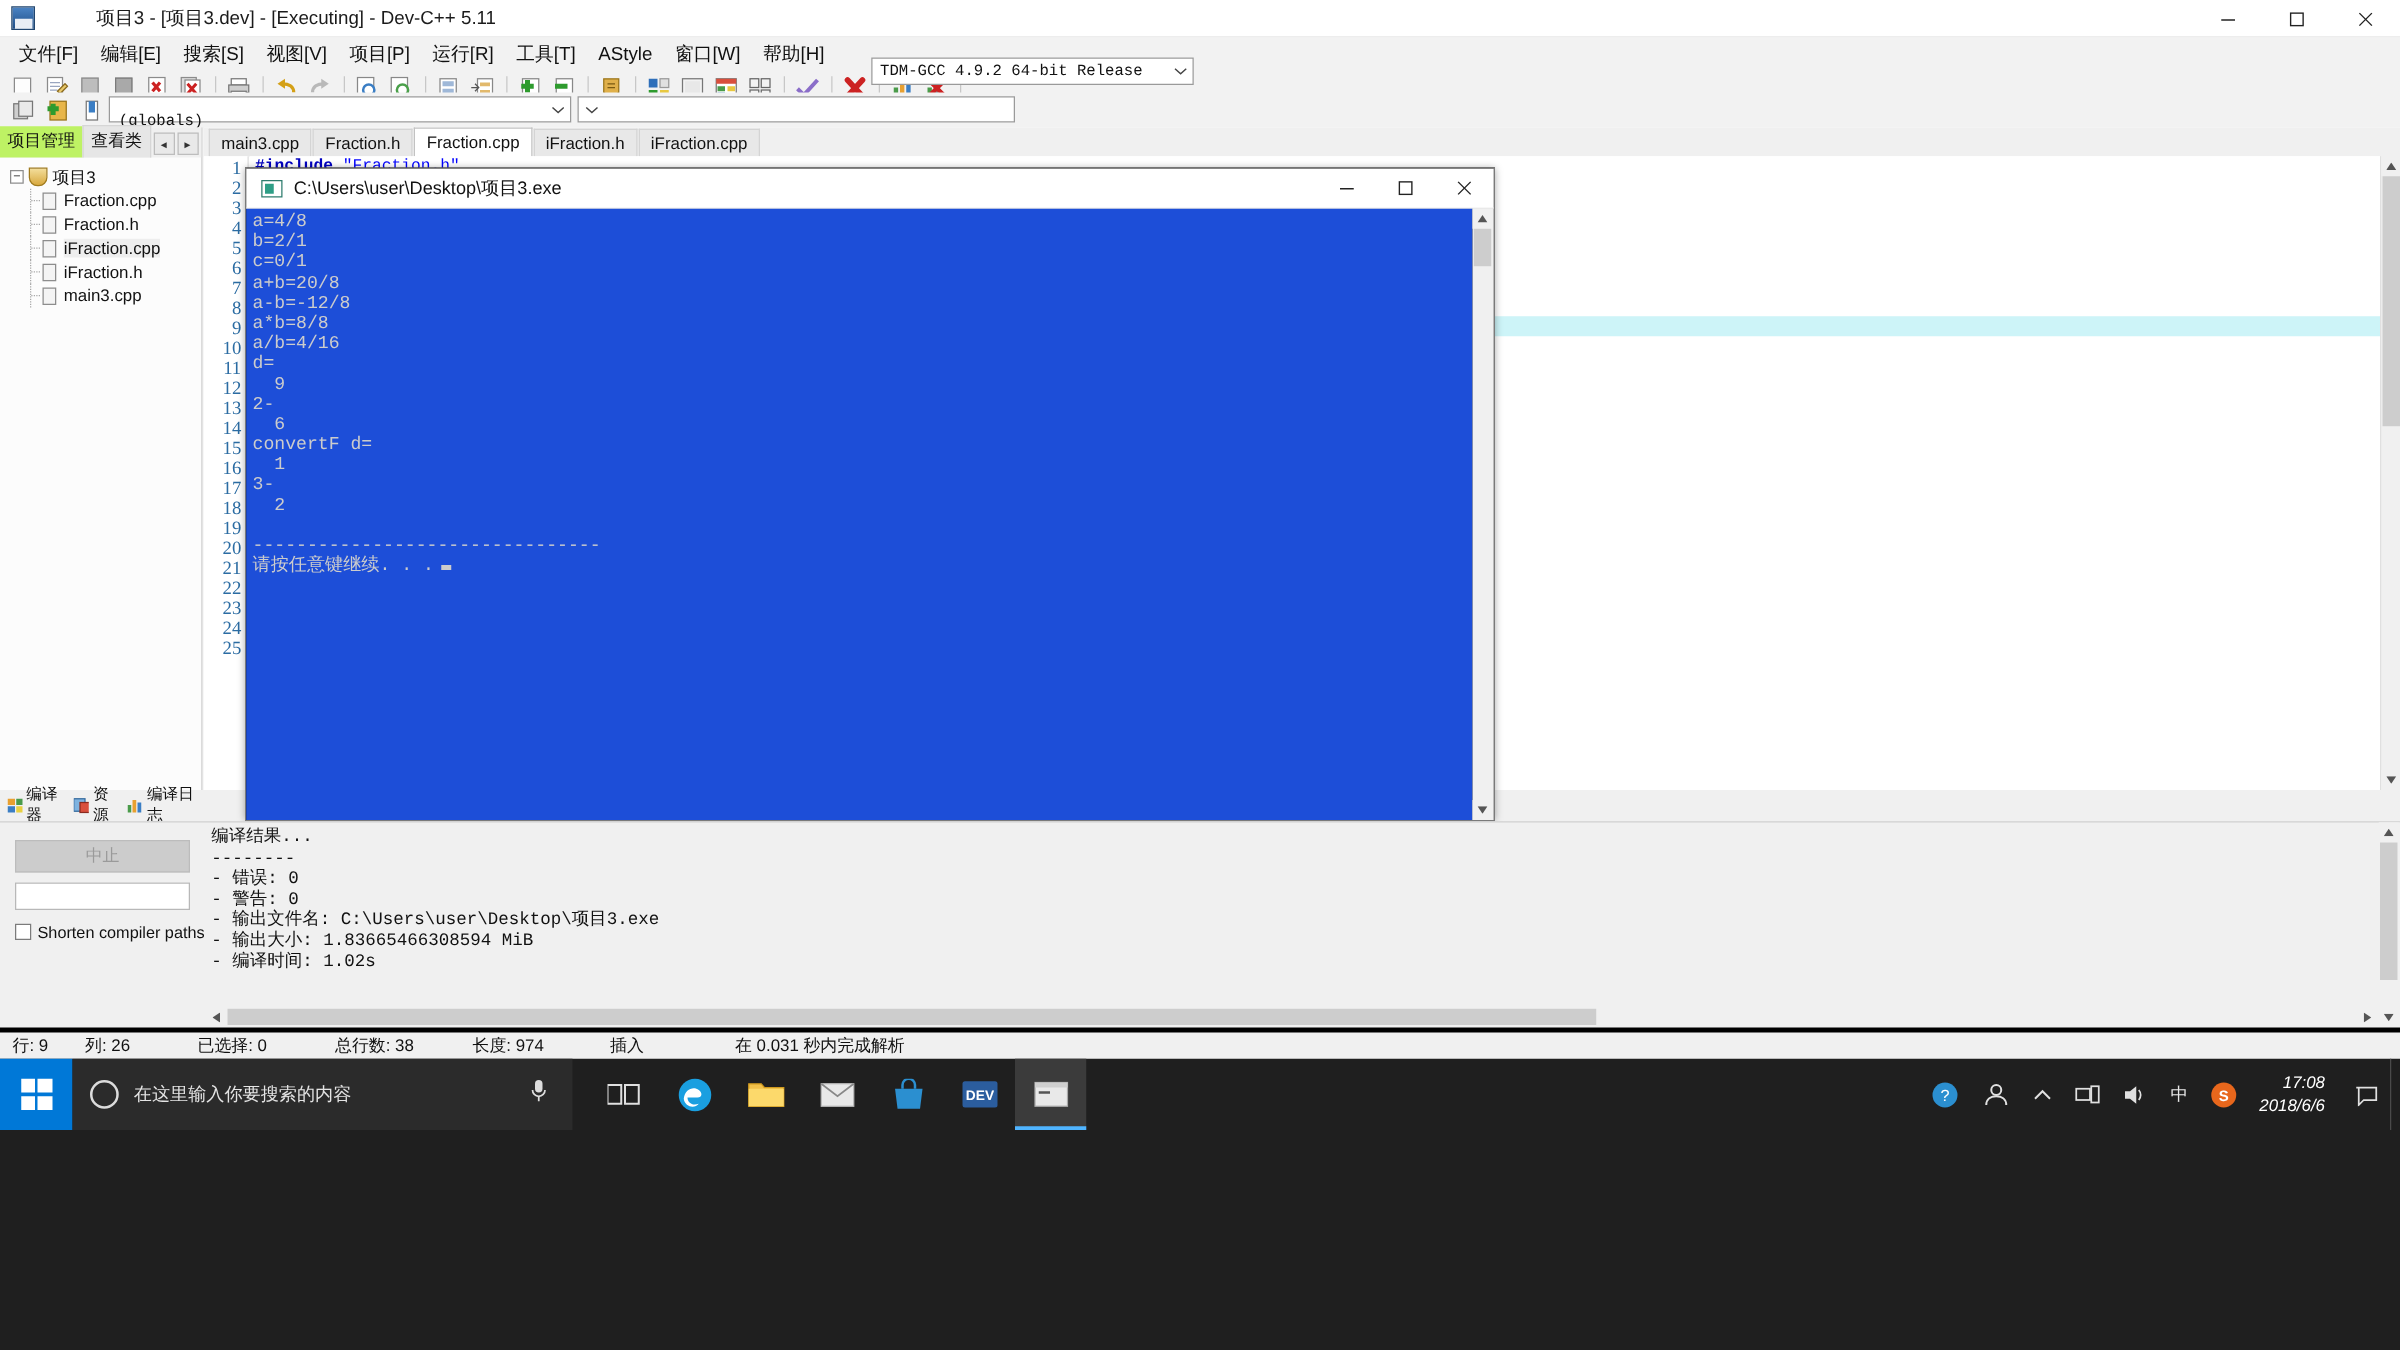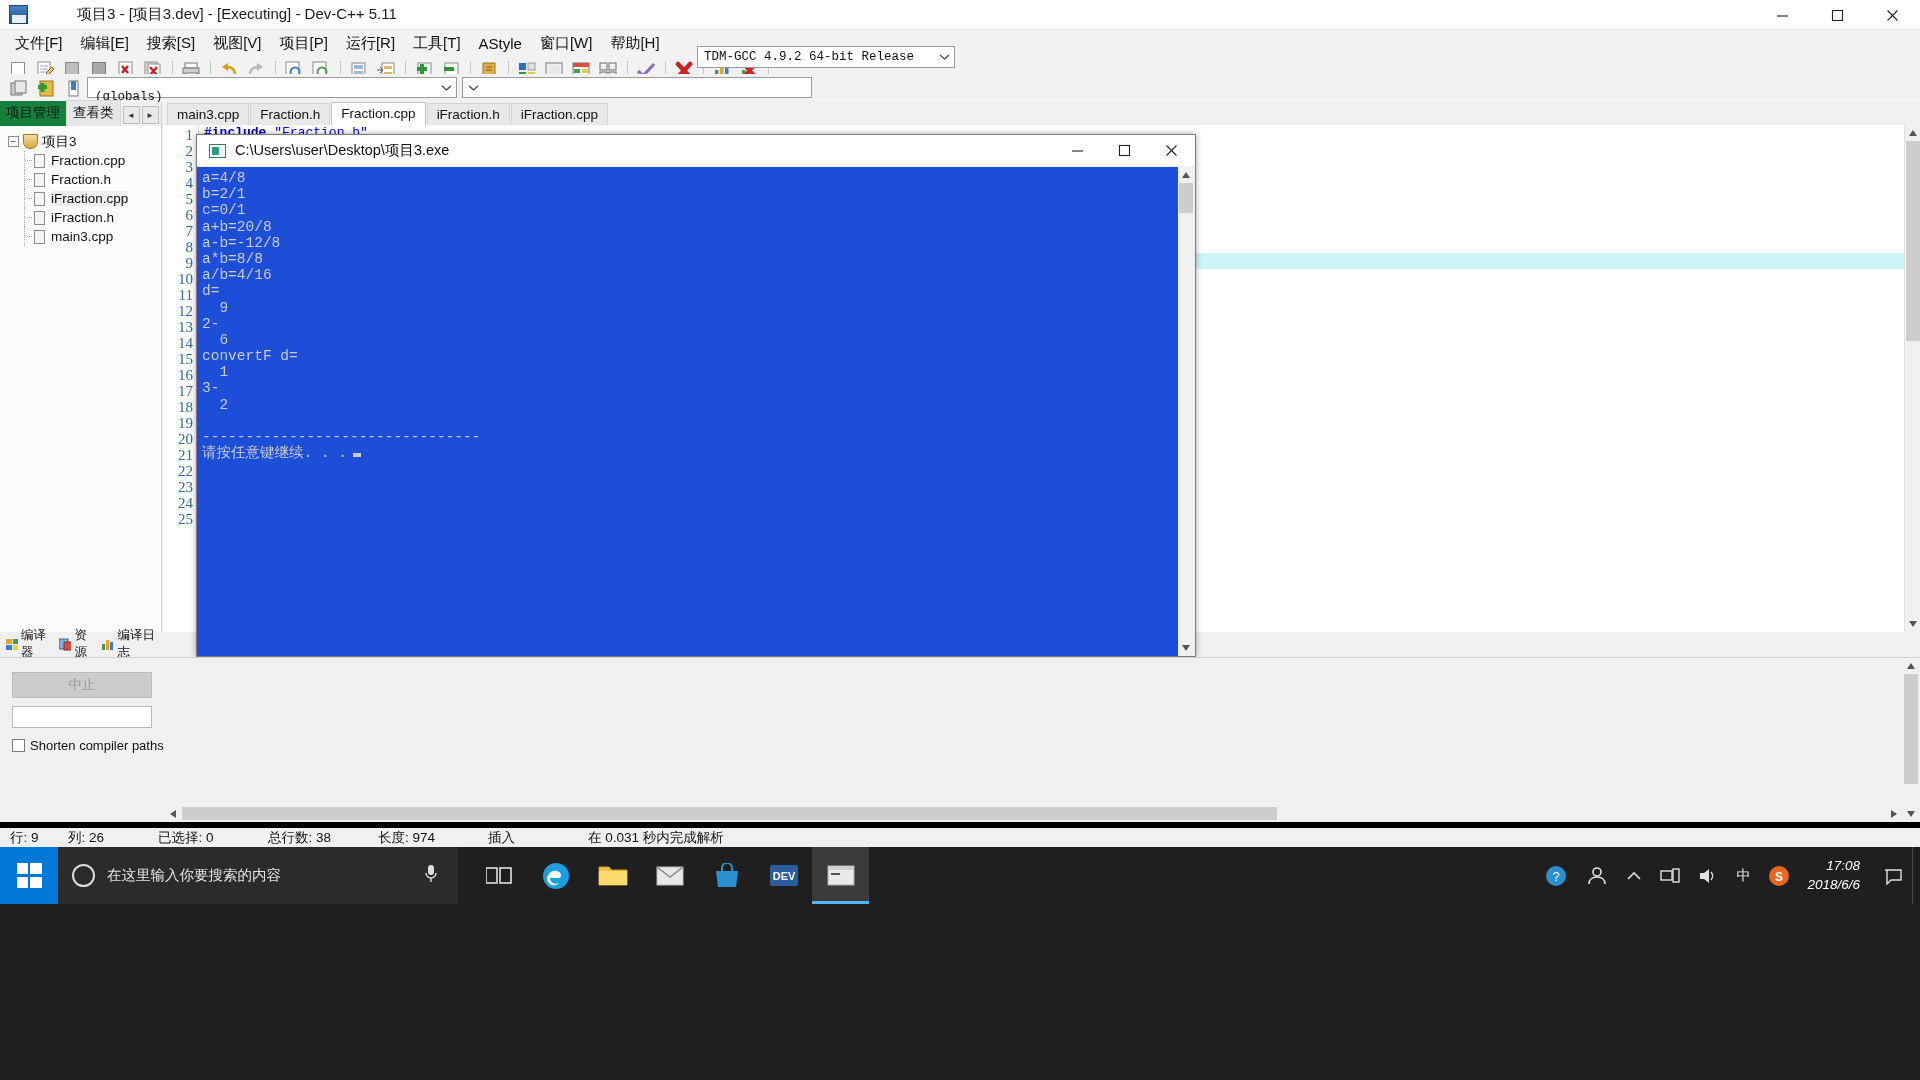--- a/index.html
+++ b/index.html
@@ -106,21 +106,21 @@
 
   
   .leftpanel {
     position: absolute; left: 0; top: 102px; width: 162px; height: 530px;
     background: #fcfcfc; border-right: 1px solid #d0d0d0;
   }
   .lp-tabs { display: flex; align-items: flex-end; height: 24px; background: #f0f0f0; }
   .lp-tab {
     font-size: 13.5px; padding: 3px 6px 4px 6px; color: #111; white-space: nowrap;
   }
-  .lp-tab.active { background: #15803d; font-weight: normal; }
+  .lp-tab.active { background: #bef264; font-weight: normal; }
   .lp-tab.inactive { background: #e6e6e6; border: 1px solid #d6d6d6; border-bottom: none; }
   .lp-navbtn {
     width: 17px; height: 18px; background: #e9e9e9; border: 1px solid #bdbdbd;
     display: flex; align-items: center; justify-content: center;
     font-size: 8px; color: #333; margin-left: 2px; margin-bottom: 2px;
   }
   .tree { padding: 6px 0 0 8px; }
   .tree-root { display: flex; align-items: center; height: 19px; }
   .tree-expander {
     width: 11px; height: 11px; border: 1px solid #8d8d8d; background: #fff;
@@ -275,21 +275,21 @@
   }
   .log-hscroll {
     position: absolute; left: 165px; right: 18px; bottom: 0; height: 17px;
     background: #f0f0f0; display: flex; align-items: center;
   }
   .hthumb { height: 13px; background: #cdcdcd; margin: 0 1px; }
 
   
   .statusbar {
     position: absolute; left: 0; top: 822px; width: 1920px; height: 25px;
-    background: #f0f0f0; border-top: 6px solid #000000;
+    background: #f0f0f0; border-top: 4px solid #000000;
     display: flex; align-items: center;
   }
   .status-cell {
     font-size: 13.5px; color: #111; padding: 0 10px; white-space: nowrap;
   }
 
   
   .taskbar {
     position: absolute; left: 0; top: 847px; width: 1920px; height: 233px;
     background: #1f1f1f;
@@ -794,20 +794,29 @@
     </div>
   </div>
 
   <div class="logpanel">
     <div class="abort-btn">中止</div>
     <div class="progress-box"></div>
     <div class="shorten-row">
       <div class="chk"></div>
       <div class="shorten-label">Shorten compiler paths</div>
     </div>
+    <div class="logtext" id="logtext">
+        <div class="log-line">编译结果...</div>
+        <div class="log-line">--------</div>
+        <div class="log-line">- 错误: 0</div>
+        <div class="log-line">- 警告: 0</div>
+        <div class="log-line">- 输出文件名: C:\Users\user\Desktop\项目3.exe</div>
+        <div class="log-line">- 输出大小: 1.83665466308594 MiB</div>
+        <div class="log-line">- 编译时间: 1.02s</div>
+      </div>
     <div class="log-vscroll">
       <div class="scroll-arrow">
         <svg width="8" height="6">
             <path d="M4 0l4 6H0z" fill="#555"></path>
           </svg>
       </div>
       <div class="scroll-thumb" style="height:110px"></div>
       <div class="scroll-arrow" style="position:absolute;bottom:0">
         <svg width="8" height="6">
             <path d="M4 6l4-6H0z" fill="#555"></path>

